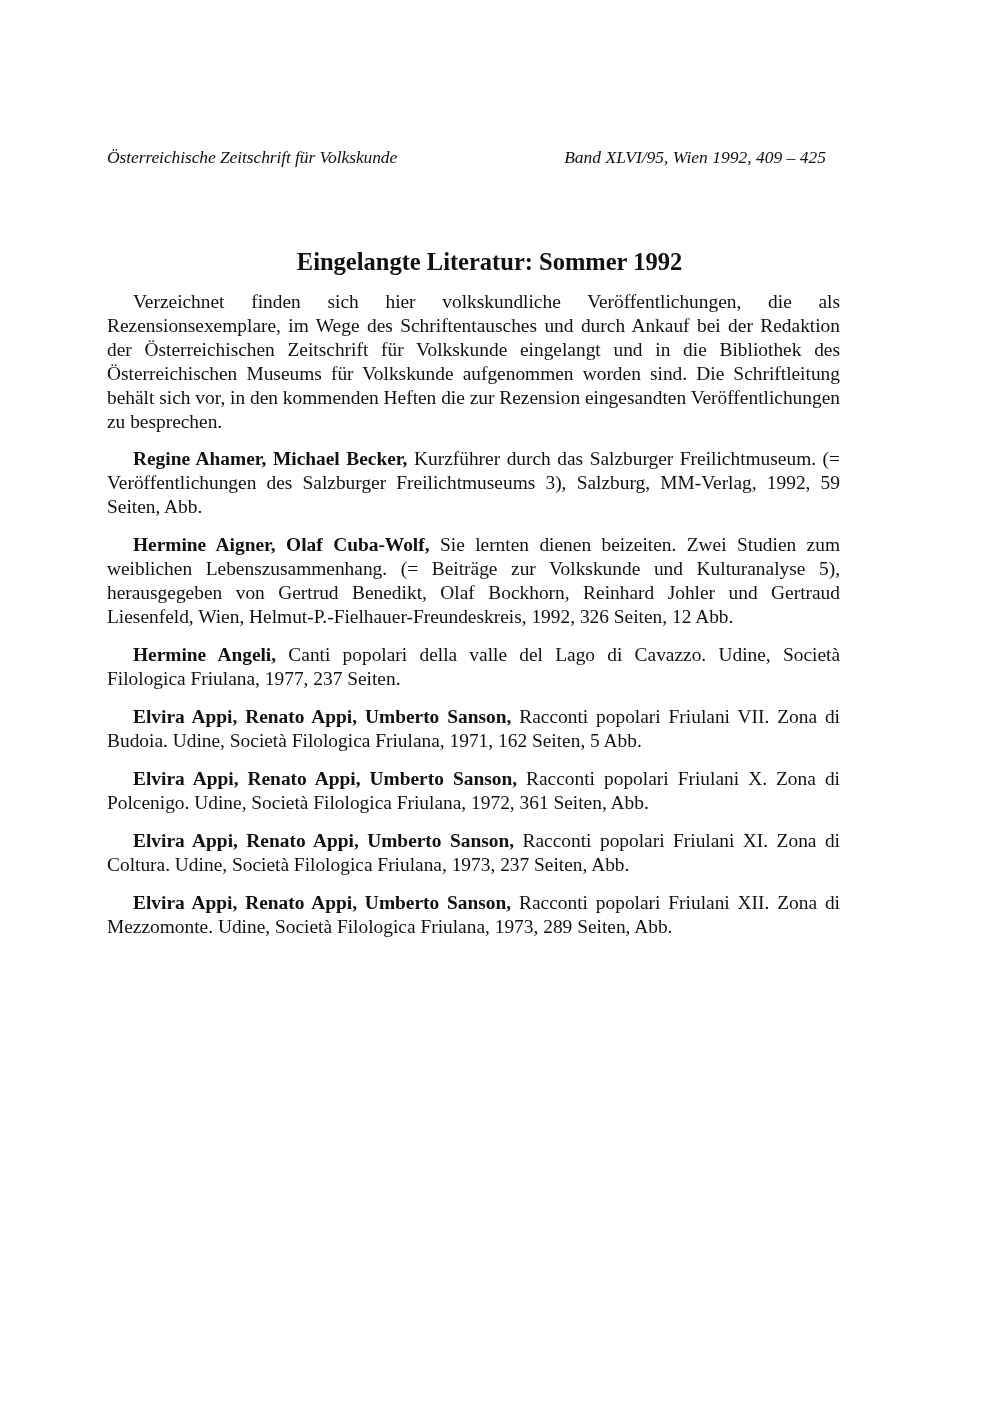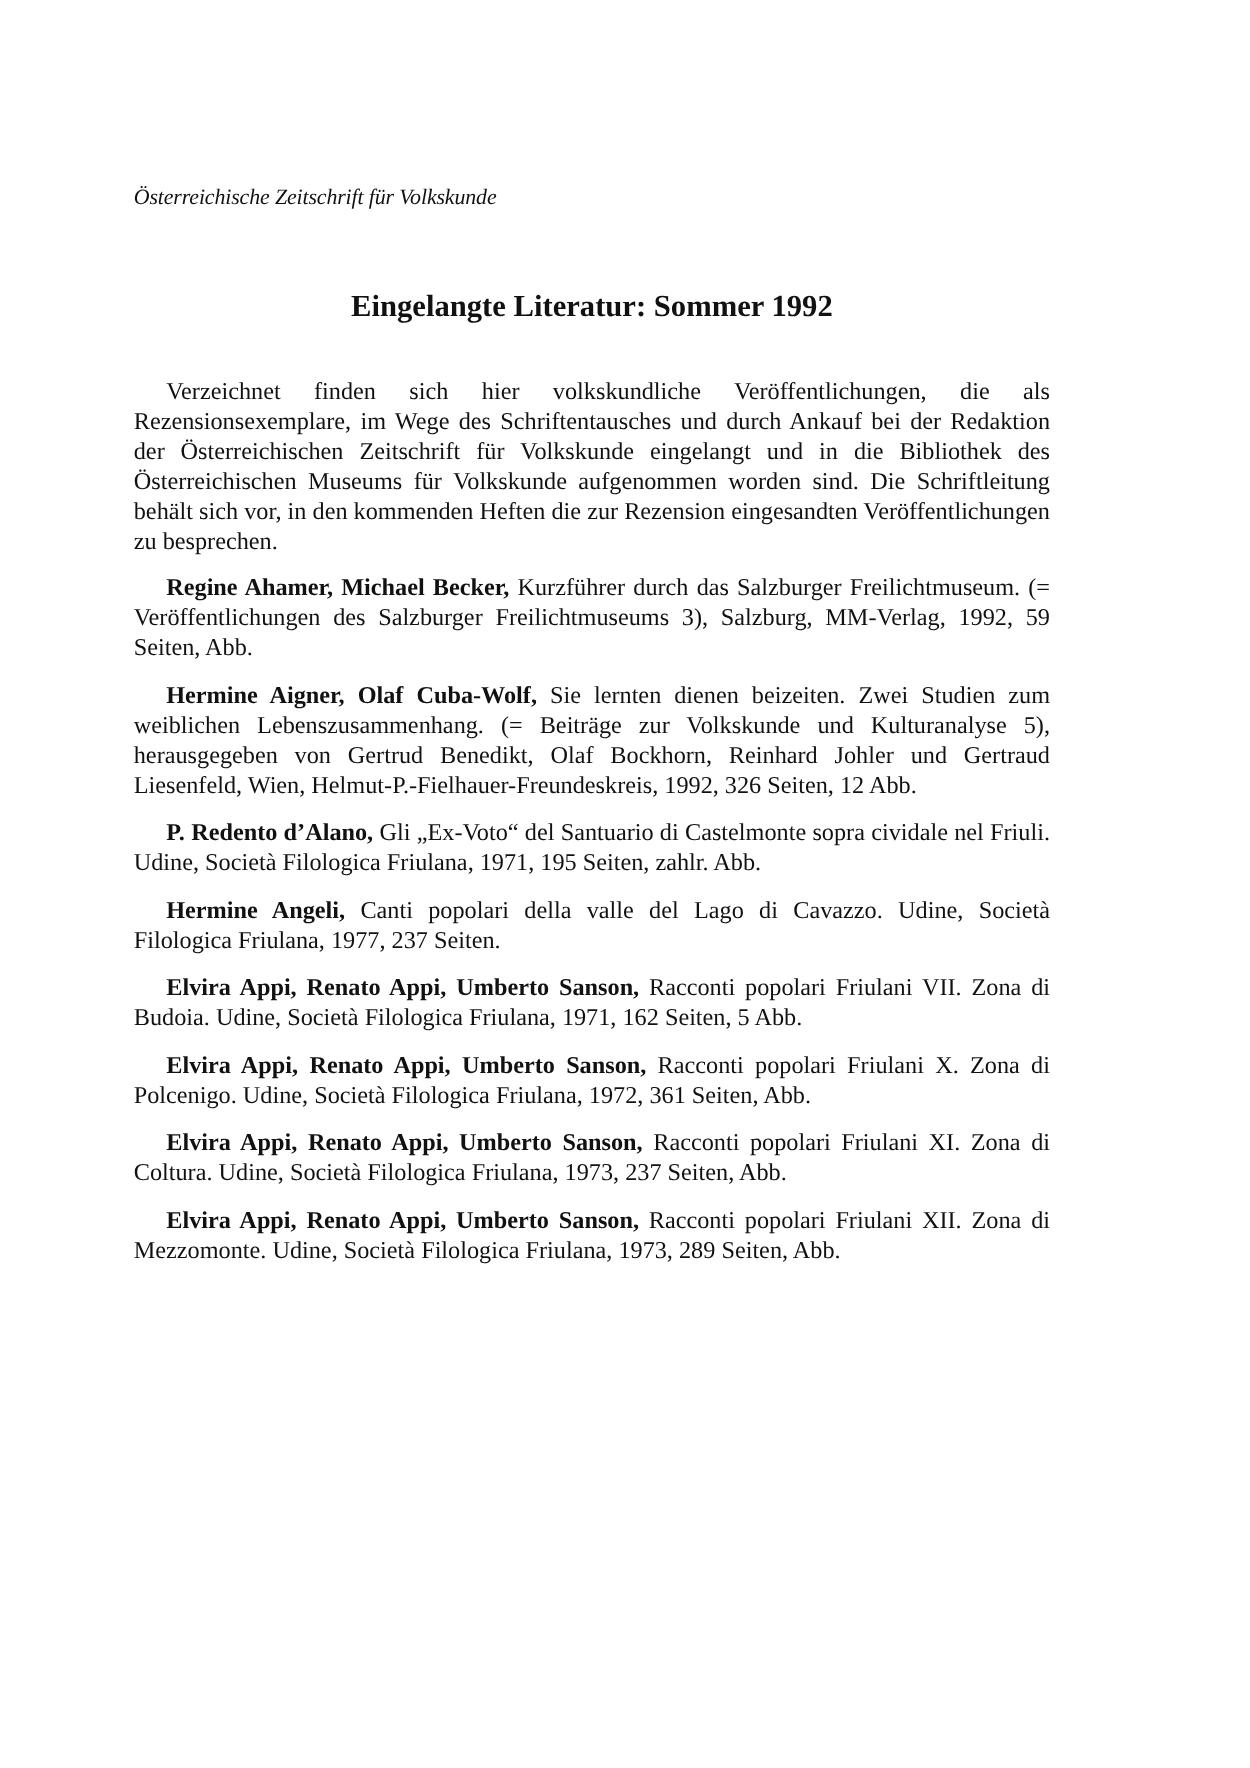--- a/index.html
+++ b/index.html
@@ -12,41 +12,41 @@
   }
   .running-header .left { letter-spacing: -0.1px; }
   .running-header .right { padding-right: 14px; }
   .title {
     position: absolute; top: 232px; left: 0; width: 733px; text-align: center;
     font-family: "Liberation Serif", serif; font-weight: bold; font-size: 24.5px;
   }
   .body-text {
     position: absolute; top: 290px; left: 0; width: 733px;
     font-family: "Liberation Serif", serif; font-size: 19.4px; line-height: 24px;
-    text-align: justify; hyphens: manual; margin-top: 12px;
+    text-align: justify; hyphens: manual;
   }
   .body-text p { margin: 0 0 14px 0; text-indent: 26px; }
   .body-text p.intro { margin-bottom: 13px; }
   .author { font-weight: bold; }
 </style>
 </head>
 <body>
 
 <div class="page">
   <div class="running-header">
     <span class="left">Österreichische Zeitschrift für Volkskunde</span>
+    <span class="right">Band XLVI/95, Wien 1992, 409 – 425</span>
   </div>
 
-  <h1 class="title" style="margin:0;">Eingelangte Literatur: Sommer 1992</h1>
+  <h1 class="title" style="margin:16px;">Eingelangte Literatur: Sommer 1992</h1>
 
   <div class="body-text">
     <p class="intro">Verzeichnet finden sich hier volkskundliche Veröffentlichungen, die als Rezensionsexemplare, im Wege des Schriftentausches und durch Ankauf bei der Redaktion der Österreichischen Zeitschrift für Volkskunde eingelangt und in die Bibliothek des Österreichischen Museums für Volkskunde aufge­nommen worden sind. Die Schriftleitung behält sich vor, in den kommenden Heften die zur Rezension eingesandten Veröffentlichungen zu besprechen.</p>
 
     <p><span class="author">Regine Ahamer, Michael Becker,</span><span> Kurzführer durch das Salzburger Freilichtmuseum. (= Veröffentlichungen des Salzburger Freilichtmuseums 3), Salzburg, MM-Verlag, 1992, 59 Seiten, Abb.</span></p>
     <p><span class="author">Hermine Aigner, Olaf Cuba-Wolf,</span><span> Sie lernten dienen beizeiten. Zwei Studien zum weiblichen Lebenszusammenhang. (= Beiträge zur Volkskunde und Kulturanalyse 5), herausgegeben von Gertrud Benedikt, Olaf Bockhorn, Reinhard Johler und Gertraud Liesenfeld, Wien, Helmut-P.-Fielhauer-Freundeskreis, 1992, 326 Seiten, 12 Abb.</span></p>
-    <p><span class="author">P. Redento d’Alano,</span><span> Gli „Ex-Voto“ del Santuario di Castelmonte sopra cividale nel Friuli. Udine, Società Filologica Friulana, 1971, 195 Seiten, zahlr. Abb.</span></p>
     <p><span class="author">Hermine Angeli,</span><span> Canti popolari della valle del Lago di Cavazzo. Udine, Società Filologica Friulana, 1977, 237 Seiten.</span></p>
     <p><span class="author">Elvira Appi, Renato Appi, Umberto Sanson,</span><span> Racconti popolari Friulani VII. Zona di Budoia. Udine, Società Filologica Friulana, 1971, 162 Seiten, 5 Abb.</span></p>
     <p><span class="author">Elvira Appi, Renato Appi, Umberto Sanson,</span><span> Racconti popolari Friulani X. Zona di Polcenigo. Udine, Società Filologica Friulana, 1972, 361 Seiten, Abb.</span></p>
     <p><span class="author">Elvira Appi, Renato Appi, Umberto Sanson,</span><span> Racconti popolari Friulani XI. Zona di Coltura. Udine, Società Filologica Friulana, 1973, 237 Seiten, Abb.</span></p>
     <p><span class="author">Elvira Appi, Renato Appi, Umberto Sanson,</span><span> Racconti popolari Friulani XII. Zona di Mezzomonte. Udine, Società Filologica Friulana, 1973, 289 Seiten, Abb.</span></p>
   </div>
 </div>
 
 </body></html>

